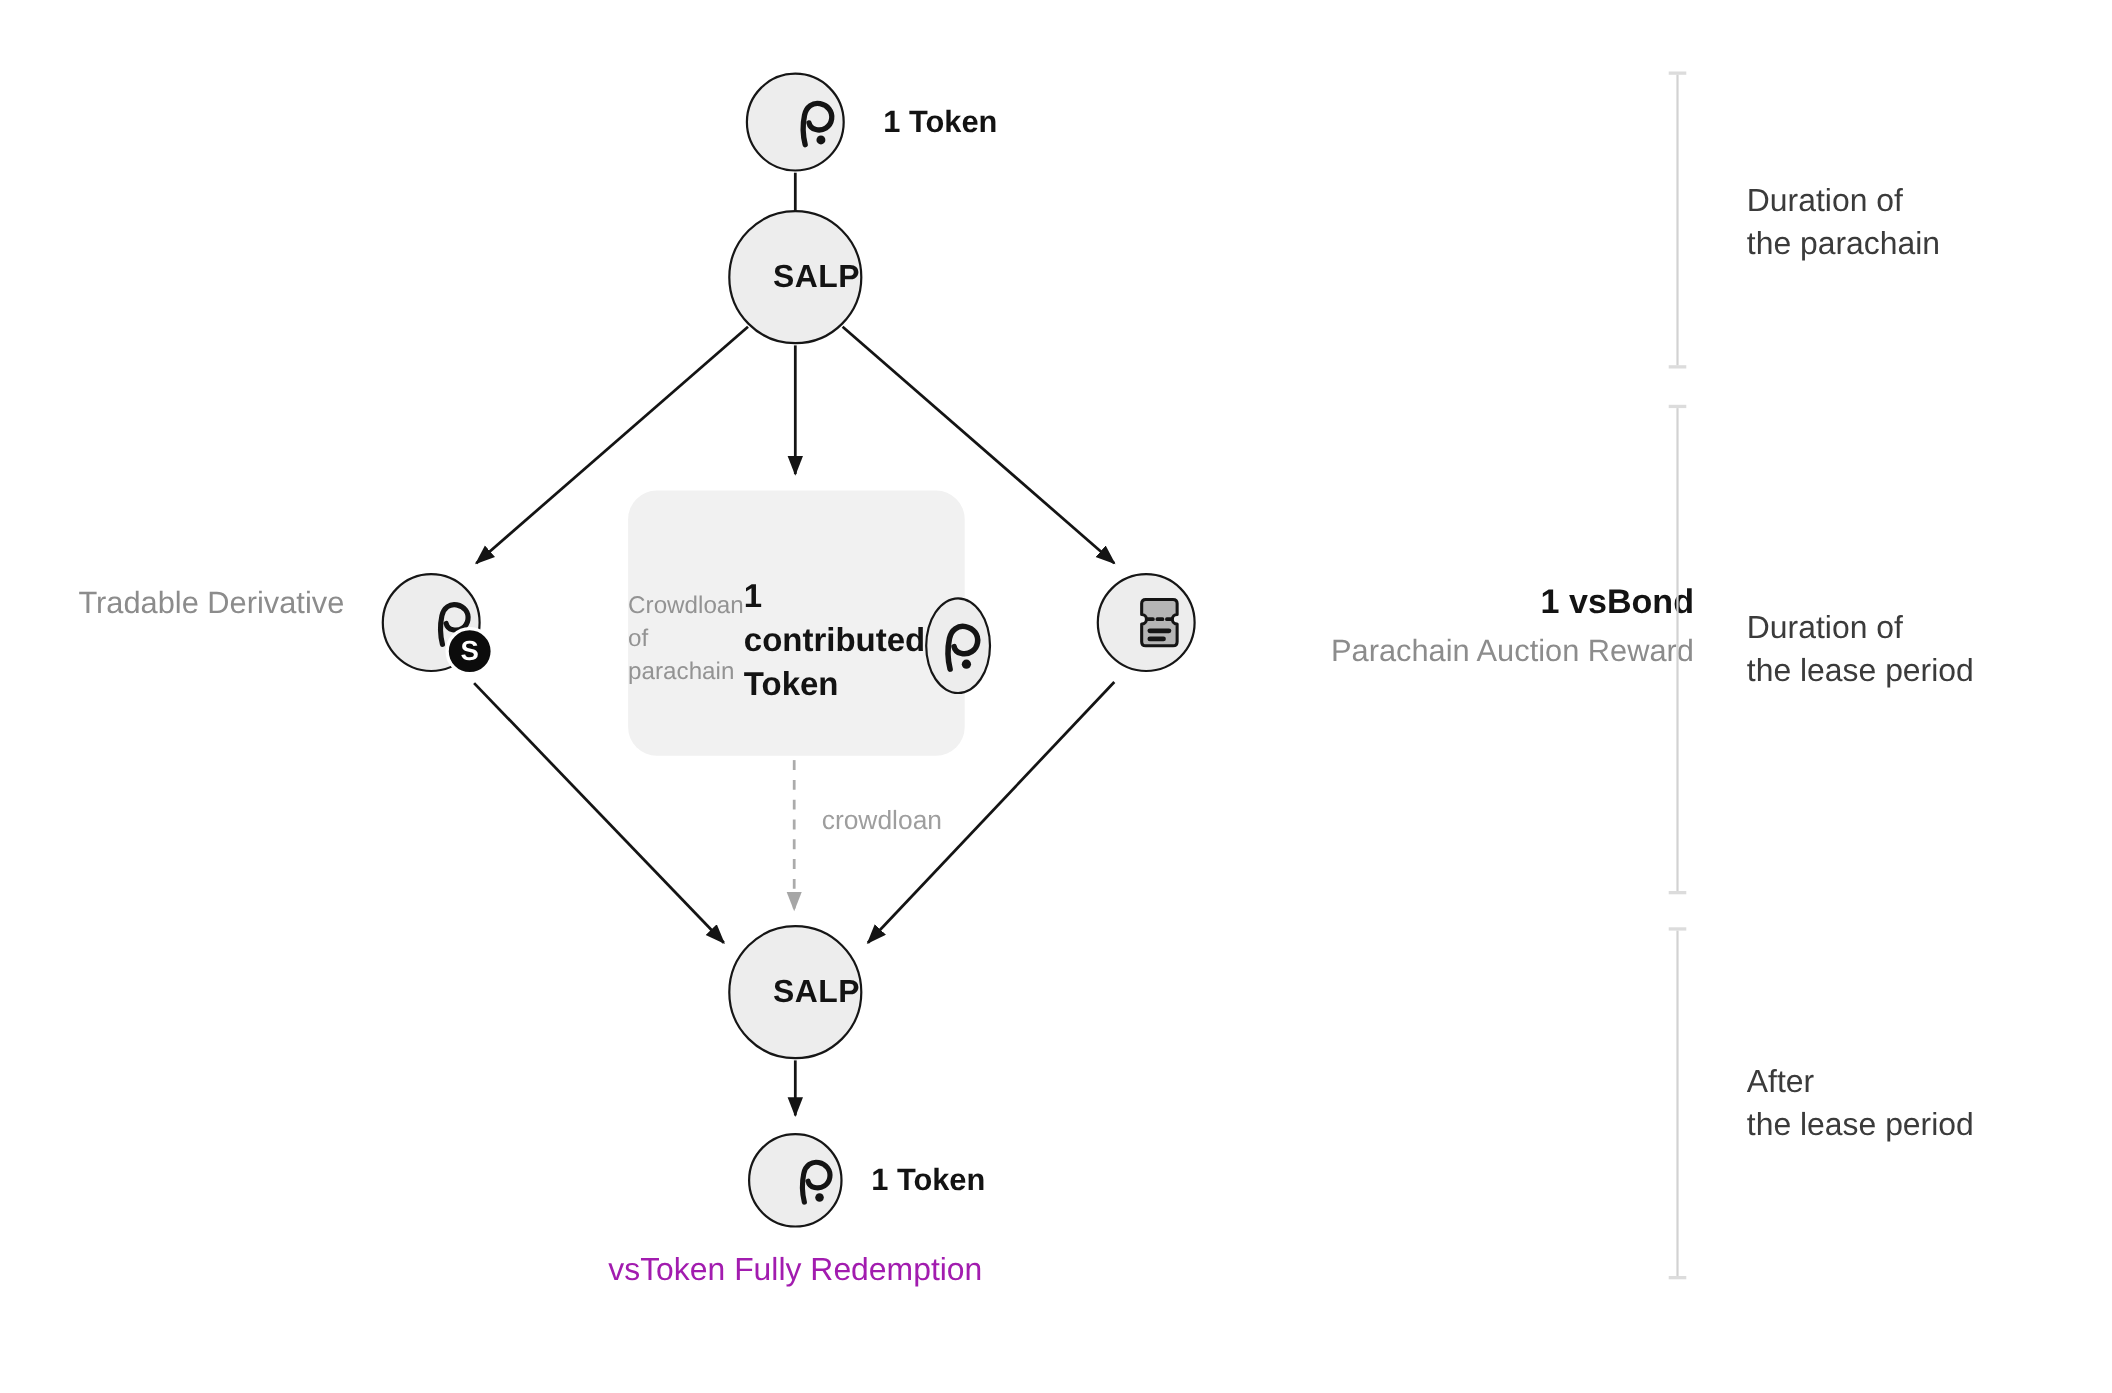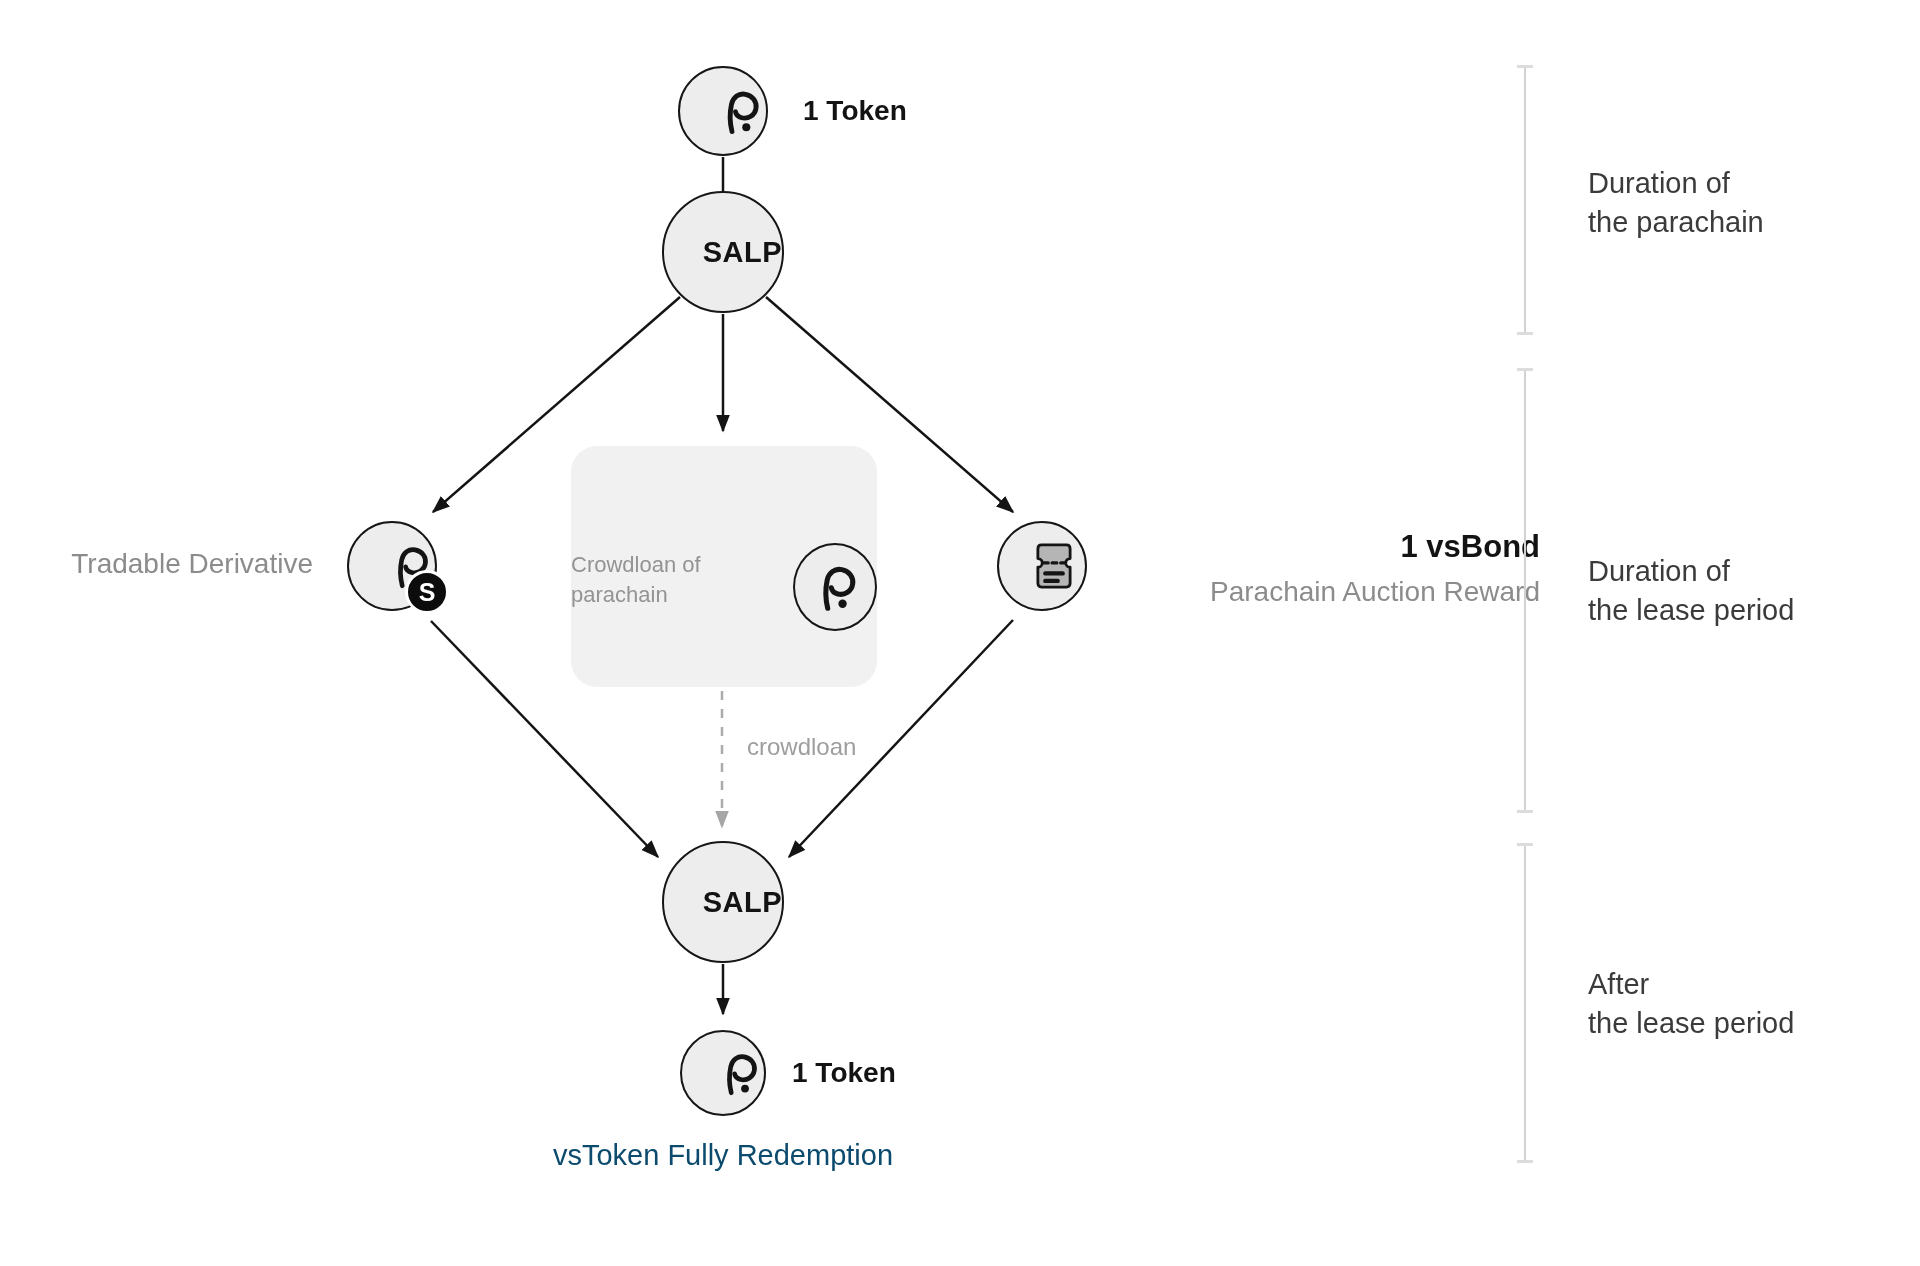--- a/index.html
+++ b/index.html
@@ -42,21 +42,21 @@
   .lbl-gray { font-size:28px; font-weight:400; color:#8c8c8c; line-height:42px; }
 
   .side-block { position:absolute; top:527px; }
   .side-block.left { left:63px; width:250px; text-align:right; }
   .side-block.right { left:1120px; width:420px; text-align:right; }
 
   .token-label { position:absolute; font-size:28px; font-weight:600; line-height:34px; color:#131313; }
   .withdraw-label { position:absolute; left:747px; top:733px; font-size:24px; color:#9e9e9e; }
   .bottom-caption {
     position:absolute; left:723px; top:1139px; transform:translateX(-50%);
-    font-size:29px; color:#0c4a6e; white-space:nowrap;
+    font-size:29px; color:#a21caf; white-space:nowrap;
   }
 
   .bracket {
     position:absolute; left:1517px; width:16px; box-sizing:border-box;
     border-top:3px solid #dcdcdc; border-bottom:3px solid #dcdcdc;
   }
   .bracket .stem { position:absolute; left:7px; top:0; bottom:0; width:2px; background:#d2d2d2; }
   .bracket-label { position:absolute; left:1588px; font-size:29px; line-height:39px; color:#3b3b3b; }
 </style>
 </head>
@@ -108,25 +108,26 @@
   </div>
 
   <div class="node" style="left:347px; top:521px; width:90px; height:90px;">
     <svg class="pd-glyph" width="52" height="52">
         <use href="#pd"></use>
       </svg>
   </div>
   <div class="badge-s" style="left:405px; top:570px;">S</div>
 
   <div class="side-block left">
-    <div class="lbl-gray" style="margin-top:16px;">Tradable Derivative</div>
+    <div class="lbl-gray" style="margin-top:0;">Tradable Derivative</div>
   </div>
 
   <div class="crowdloan-box">
     <div class="box-caption">Crowdloan of parachain</div>
+    <div class="box-title">1 contributed Token</div>
     <div class="box-node">
       <svg class="pd-glyph" width="56" height="56">
           <use href="#pd"></use>
         </svg>
     </div>
   </div>
 
   <div class="node" style="left:997px; top:521px; width:90px; height:90px;">
     <svg class="pd-glyph" width="62" height="62">
         <use href="#ticket"></use>

